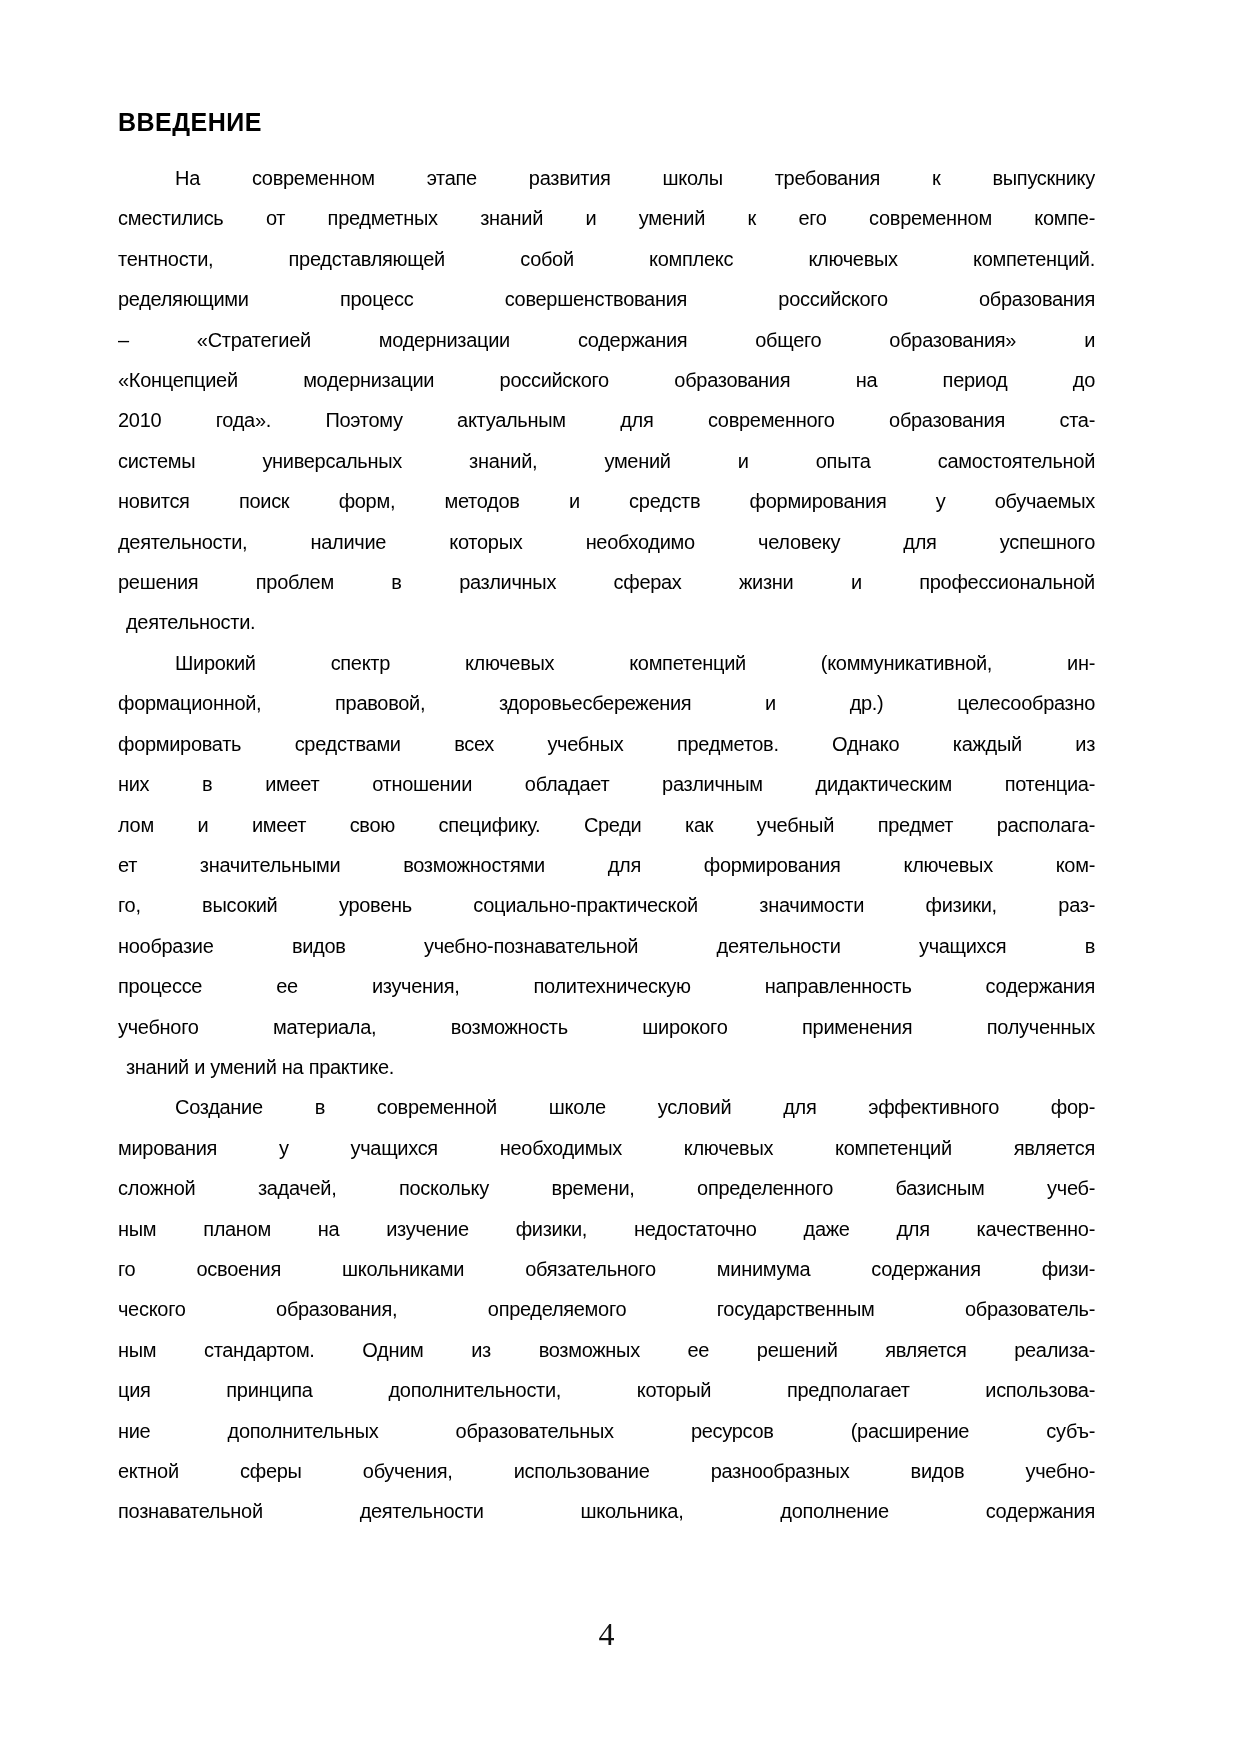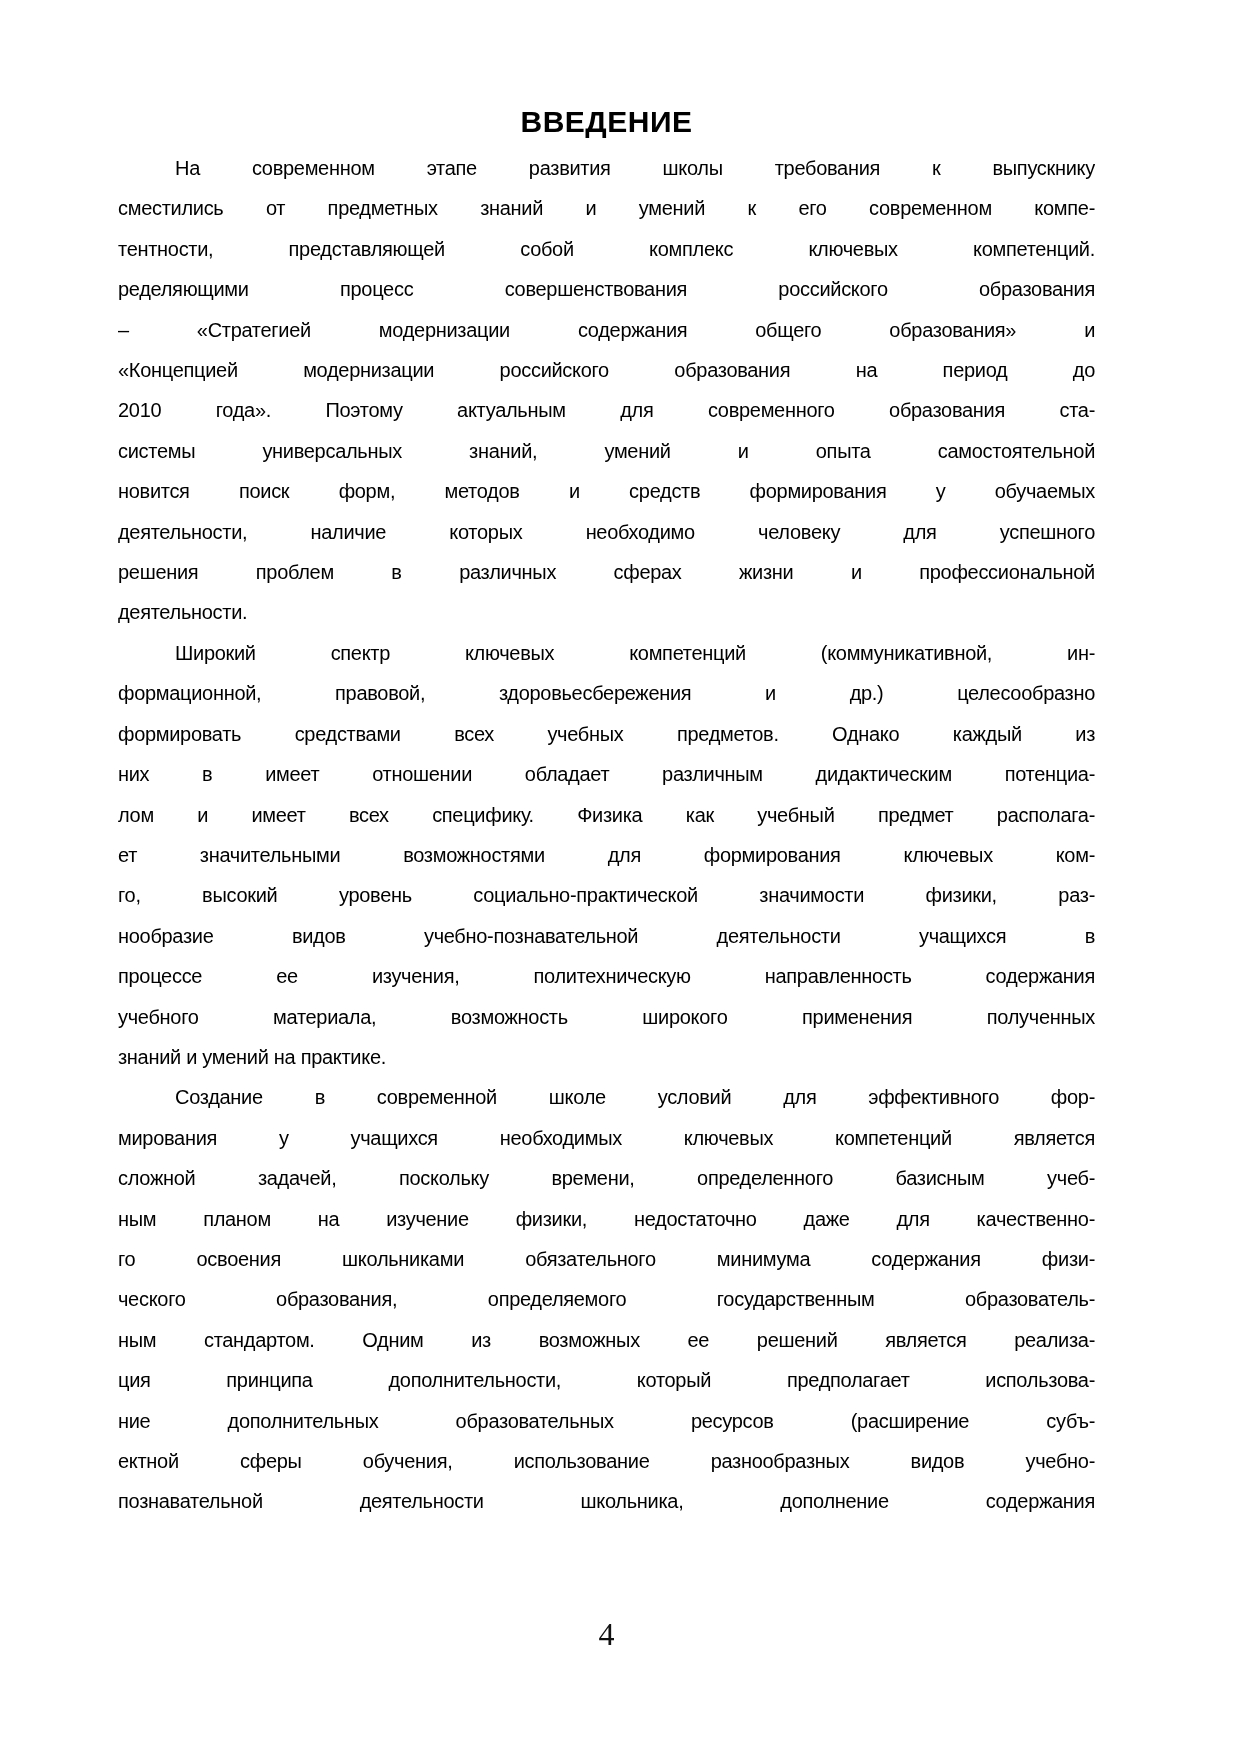--- a/index.html
+++ b/index.html
@@ -13,39 +13,38 @@
     overflow: hidden;
     margin: 0 auto;
   }
   .text-block {
     position: absolute;
     left: 118px;
     top: 102px;
     width: 977px;
   }
   .doc-title {
-    margin: 0 0 6px 0;
-    text-align: center;
-    font-size: 30px;
+    margin: 0 0 16px 0;
+    font-size: 25px;
     font-weight: bold;
     line-height: 40px;
     letter-spacing: 0.5px;
   }
   .paragraph { margin: 0; }
   .line {
     font-size: 20px;
     line-height: 40.4px;
     letter-spacing: -0.3px;
     text-align: justify;
     text-align-last: justify;
     white-space: normal;
     overflow: hidden;
   }
   .line.first { text-indent: 57px; }
-  .line.last  { text-align-last: left; }
+  .line.last  { text-align-last: left; margin-left: 8px; }
   .page-number {
     position: absolute;
     left: 118px;
     top: 1614px;
     width: 977px;
     text-align: center;
     font-family: "Liberation Serif", serif;
     font-size: 32px;
     line-height: 40px;
     color: #111111;
@@ -70,21 +69,21 @@
           <div class="line">новится поиск форм, методов и средств формирования у обучаемых</div>
           <div class="line">деятельности, наличие которых необходимо человеку для успешного</div>
           <div class="line">решения проблем в различных сферах жизни и профессиональной</div>
           <div class="line last">деятельности.</div>
         </div>
         <div class="paragraph">
           <div class="line first">Широкий спектр ключевых компетенций (коммуникативной, ин-</div>
           <div class="line">формационной, правовой, здоровьесбережения и др.) целесообразно</div>
           <div class="line">формировать средствами всех учебных предметов. Однако каждый из</div>
           <div class="line">них в имеет отношении обладает различным дидактическим потенциа-</div>
-          <div class="line">лом и имеет всех специфику. Физика как учебный предмет располага-</div>
+          <div class="line">лом и имеет свою специфику. Среди как учебный предмет располага-</div>
           <div class="line">ет значительными возможностями для формирования ключевых ком-</div>
           <div class="line">го, высокий уровень социально-практической значимости физики, раз-</div>
           <div class="line">нообразие видов учебно-познавательной деятельности учащихся в</div>
           <div class="line">процессе ее изучения, политехническую направленность содержания</div>
           <div class="line">учебного материала, возможность широкого применения полученных</div>
           <div class="line last">знаний и умений на практике.</div>
         </div>
         <div class="paragraph">
           <div class="line first">Создание в современной школе условий для эффективного фор-</div>
           <div class="line">мирования у учащихся необходимых ключевых компетенций является</div>

